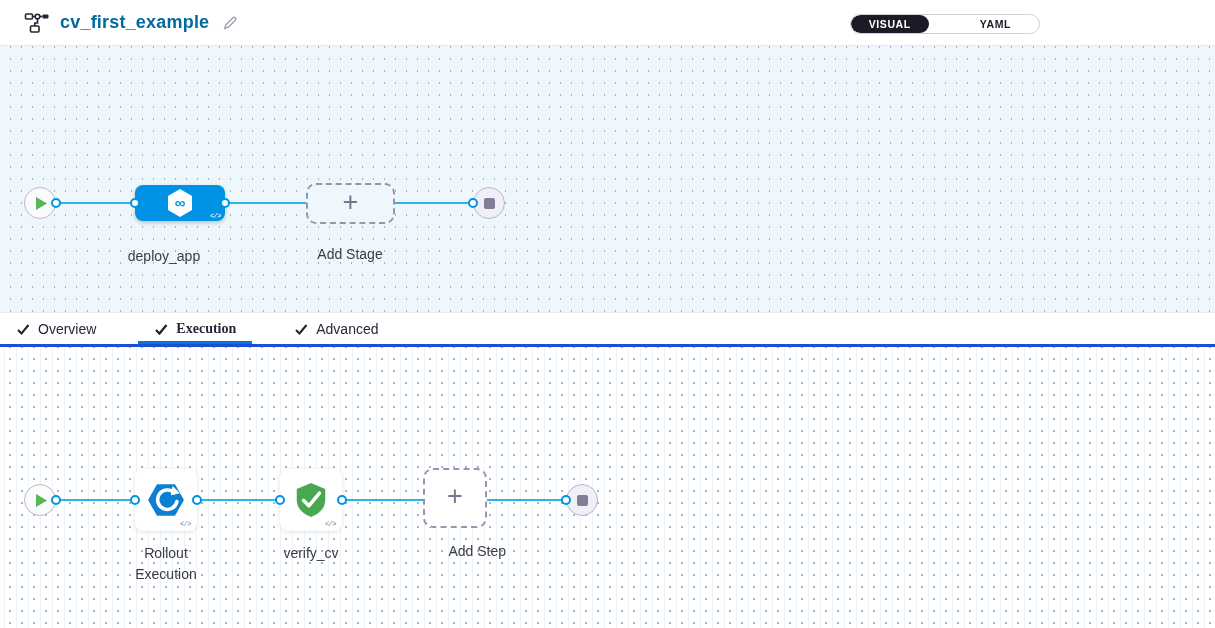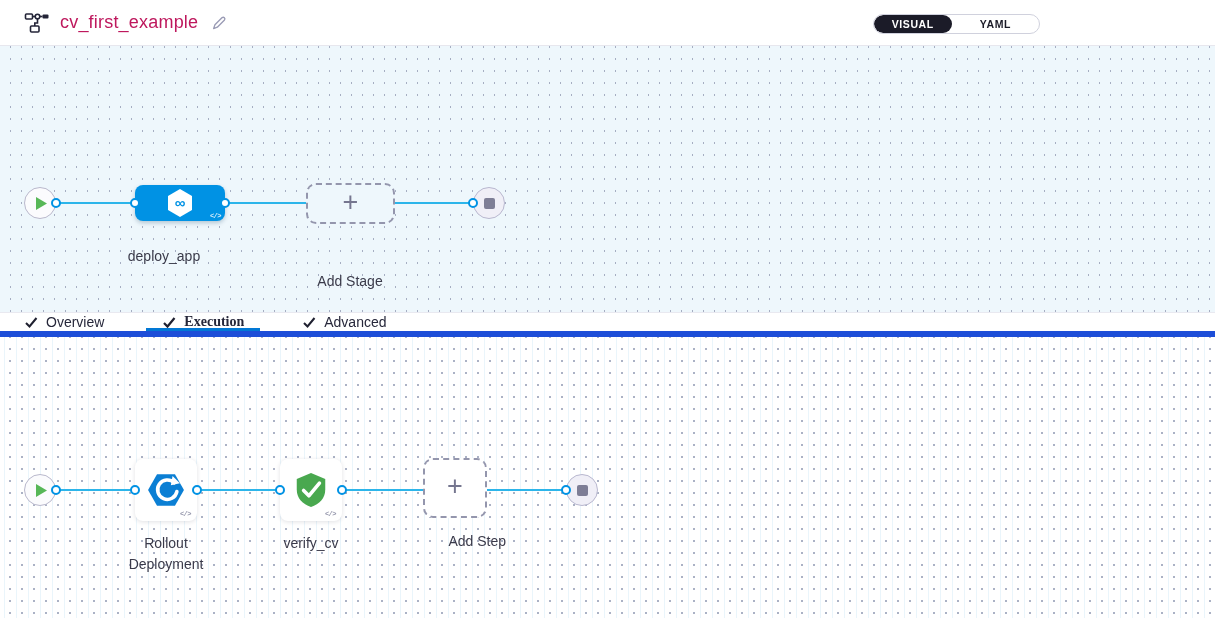--- a/index.html
+++ b/index.html
@@ -3,24 +3,24 @@
 <meta charset="utf-8">
 <style>
   * { margin:0; padding:0; box-sizing:border-box; }
   html,body { width:1215px; height:628px; overflow:hidden; background:#fff;
     font-family:"Liberation Sans", sans-serif; }
 
   
   .header { height:46px; background:#fff; border-bottom:1px solid #e7e7ee;
     display:flex; align-items:center; padding:0 24px; position:relative; }
   .pipeline-icon { width:26px; height:22px; margin-right:10px; }
-  .title { font-size:18px; font-weight:400; color:#be185d; letter-spacing:.2px; }
+  .title { font-size:18px; font-weight:700; color:#0369a1; letter-spacing:.2px; }
   .pencil { width:18px; height:18px; margin-left:12px; cursor:pointer; }
   .toggle { position:absolute; right:175px; top:14px; height:20px; display:flex;
-    border:1px solid #d0d1dd; border-radius:11px; overflow:hidden; background:#fff; }
+    border:1px solid #d0d1dd; border-radius:11px; overflow:hidden; background:#fff;gap:23px; }
   .toggle .seg { font-size:10.5px; font-weight:700; letter-spacing:.6px;
     display:flex; align-items:center; padding:0 28px; cursor:pointer; color:#1b1b28; }
   .toggle .seg.sel { background:#1b1b28; color:#fff; border-radius:11px; padding:0 18px; }
 
   
   .canvas { position:relative; }
   .canvas-stages { height:266px;
     background-color:#eef7fc;
     background-image:radial-gradient(circle,#a6aec2 .9px,transparent 1px);
     background-size:11px 12px; background-position:5px 7px; }
@@ -57,23 +57,23 @@
   .add-step-box { left:423px; top:121px; width:64px; height:60px; background:#fff; }
 
   .step-card { position:absolute; top:122px; width:62px; height:62px; background:#fff;
     border-radius:8px; z-index:2; display:flex; align-items:center; justify-content:center;
     box-shadow:0 1px 4px rgba(40,41,61,.14); cursor:pointer; }
 
   .node-label { position:absolute; font-size:14px; color:#3a3a4a; text-align:center;
     z-index:2; line-height:21px; }
 
   
-  .tabbar { height:25px; background:#fff; border-top:1px solid #e9e9f0;
-    border-bottom:6px solid #1d4ed8; display:flex; align-items:stretch;
-    padding-left:8px; }
+  .tabbar { height:35px; background:#fff; border-top:1px solid #e9e9f0;
+    border-bottom:3px solid #1d4ed8; display:flex; align-items:stretch;
+    }
   .tab { display:flex; align-items:center; gap:8px; padding:0 16px; margin-right:26px;
     font-size:14px; color:#26273a; position:relative; cursor:pointer; }
   .tab.active { font-weight:700;font-family:Liberation Serif, serif; }
   .tab.active::after { content:""; position:absolute; left:0; right:0; bottom:0;
     height:3px; background:#0278d5; }
   .tab svg { flex:0 0 auto; }
 </style>
 </head>
 <body>
 
@@ -116,21 +116,21 @@
       <polygon points="14,1 26,8 26,22 14,29 2,22 2,8" fill="#ffffff"></polygon>
       <text x="14" y="20" text-anchor="middle" font-size="15" font-weight="bold" fill="#0092e4">∞</text>
     </svg>
     <span class="code-chip on-blue">&lt;/&gt;</span>
   </div>
   <div class="node-label" style="left:114px; width:100px; top:200px;">deploy_app</div>
 
   <div class="dashed-box add-stage-box">
     <span class="plus">+</span>
   </div>
-  <div class="node-label" style="left:300px; width:100px; top:198px;margin-top:27px;">Add Stage</div>
+  <div class="node-label" style="left:300px; width:100px; top:198px;">Add Stage</div>
 
   <div class="terminal end" style="left:473px; top:141px;">
     <div class="stop-square"></div>
   </div>
 </div>
 
 <div class="tabbar">
   <div class="tab">
     <svg width="14" height="14" viewBox="0 0 14 14">
       <polyline points="2,8 5.5,11.5 12.5,3" fill="none" stroke="#1f2030" stroke-width="2"></polyline>
@@ -168,21 +168,21 @@
   <div class="port" style="left:561px; top:148px;"></div>
 
   <div class="step-card" style="left:135px;">
     <svg width="38" height="38" viewBox="0 0 36 36">
       <polygon points="9.5,3 26.5,3 35,18 26.5,33 9.5,33 1,18" fill="#0b7fd4"></polygon>
       <path d="M25.8,11.2 A9.2,9.2 0 1 0 28.3,19.5" fill="none" stroke="#ffffff" stroke-width="3.4" stroke-linecap="round"></path>
       <polygon points="24.2,4.8 31.2,11.6 22.6,13.4" fill="#ffffff"></polygon>
     </svg>
     <span class="code-chip on-white">&lt;/&gt;</span>
   </div>
-  <div class="node-label" style="left:115px; width:102px; top:196px;">Rollout Deployment</div>
+  <div class="node-label" style="left:115px; width:102px; top:196px;">Rollout Execution</div>
 
   <div class="step-card" style="left:280px;">
     <svg width="38" height="38" viewBox="0 0 36 36">
       <path d="M18 2 L31.5 7.5 V17.5 C31.5 26 26 31 18 34.2 C10 31 4.5 26 4.5 17.5 V7.5 Z" fill="#49a84f"></path>
       <polyline points="11,18.5 16,23.5 26,11.5" fill="none" stroke="#ffffff" stroke-width="3.4" stroke-linecap="round" stroke-linejoin="round"></polyline>
     </svg>
     <span class="code-chip on-white">&lt;/&gt;</span>
   </div>
   <div class="node-label" style="left:260px; width:102px; top:196px;">verify_cv</div>
 

